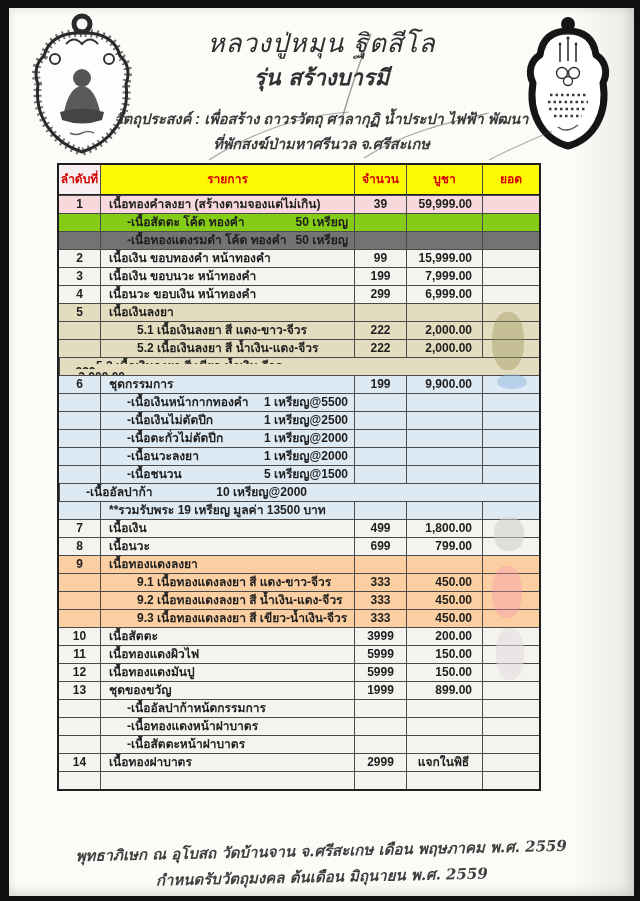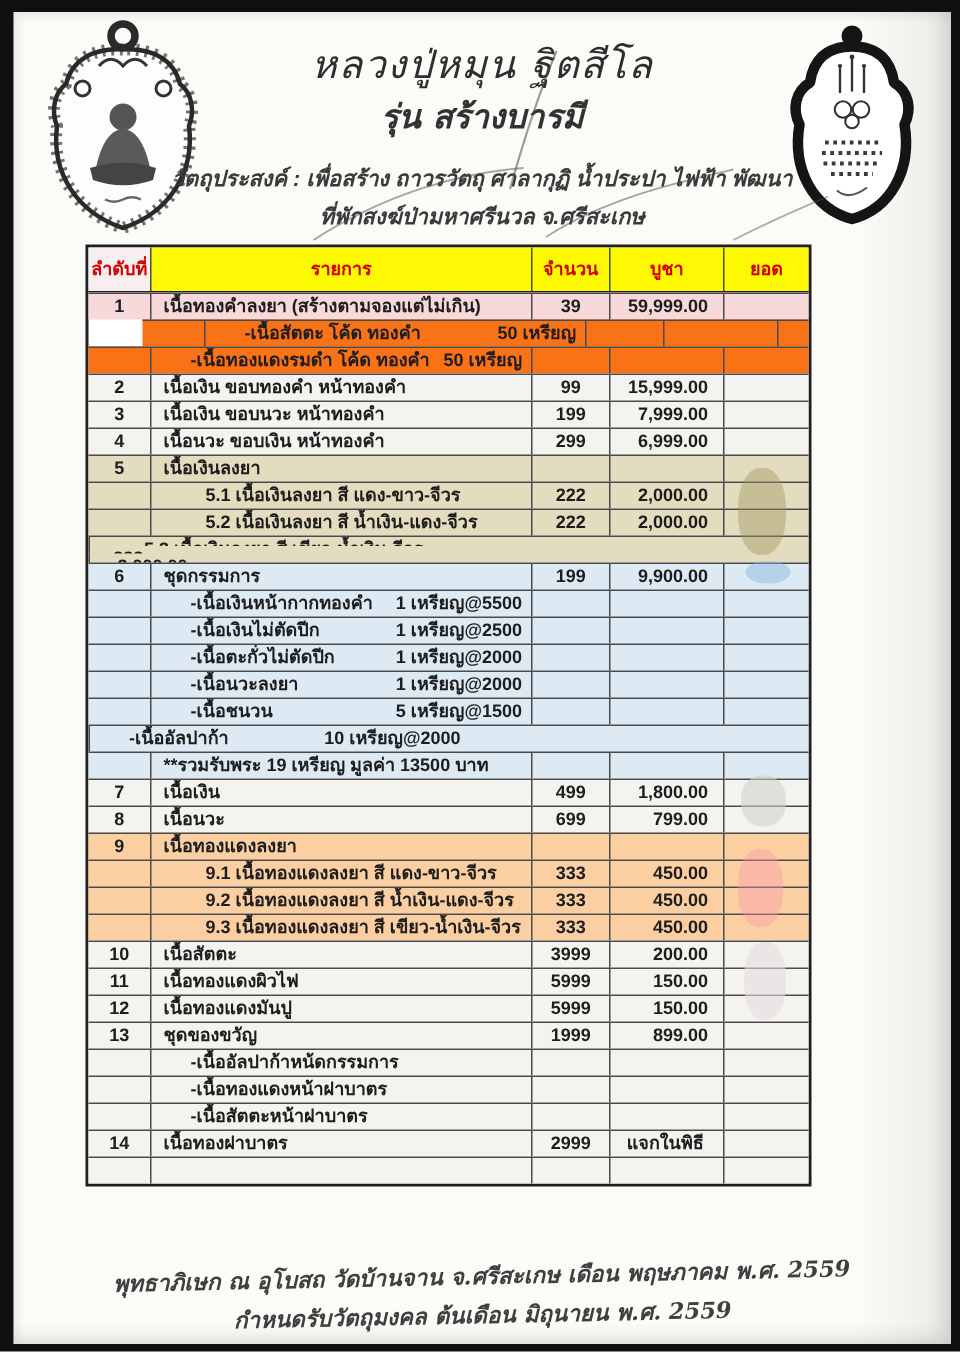--- a/index.html
+++ b/index.html
@@ -125,31 +125,31 @@
         <div class="trow" style="background: rgb(247, 217, 220);">
       <div class="c no">1</div>
       <div class="c desc">
         <span class="dtext">เนื้อทองคำลงยา (สร้างตามจองแต่ไม่เกิน)</span>
         <span class="note"></span>
       </div>
       <div class="c qty">39</div>
       <div class="c price">59,999.00</div>
       <div class="c total"></div>
     </div>
-        <div class="trow" style="background: #f97316; margin-left: 36px;">
+        <div class="trow" style="background: #84cc16;">
       <div class="c no"></div>
       <div class="c desc ind1">
         <span class="dtext">-เนื้อสัตตะ โค้ด ทองคำ</span>
         <span class="note">50 เหรียญ</span>
       </div>
       <div class="c qty"></div>
       <div class="c price"></div>
       <div class="c total"></div>
     </div>
-        <div class="trow" style="background: #f97316;">
+        <div class="trow" style="background: #737373;">
       <div class="c no"></div>
       <div class="c desc ind1">
         <span class="dtext">-เนื้อทองแดงรมดำ โค้ด ทองคำ</span>
         <span class="note">50 เหรียญ</span>
       </div>
       <div class="c qty"></div>
       <div class="c price"></div>
       <div class="c total"></div>
     </div>
         <div class="trow" style="background: rgb(244, 243, 239);">

